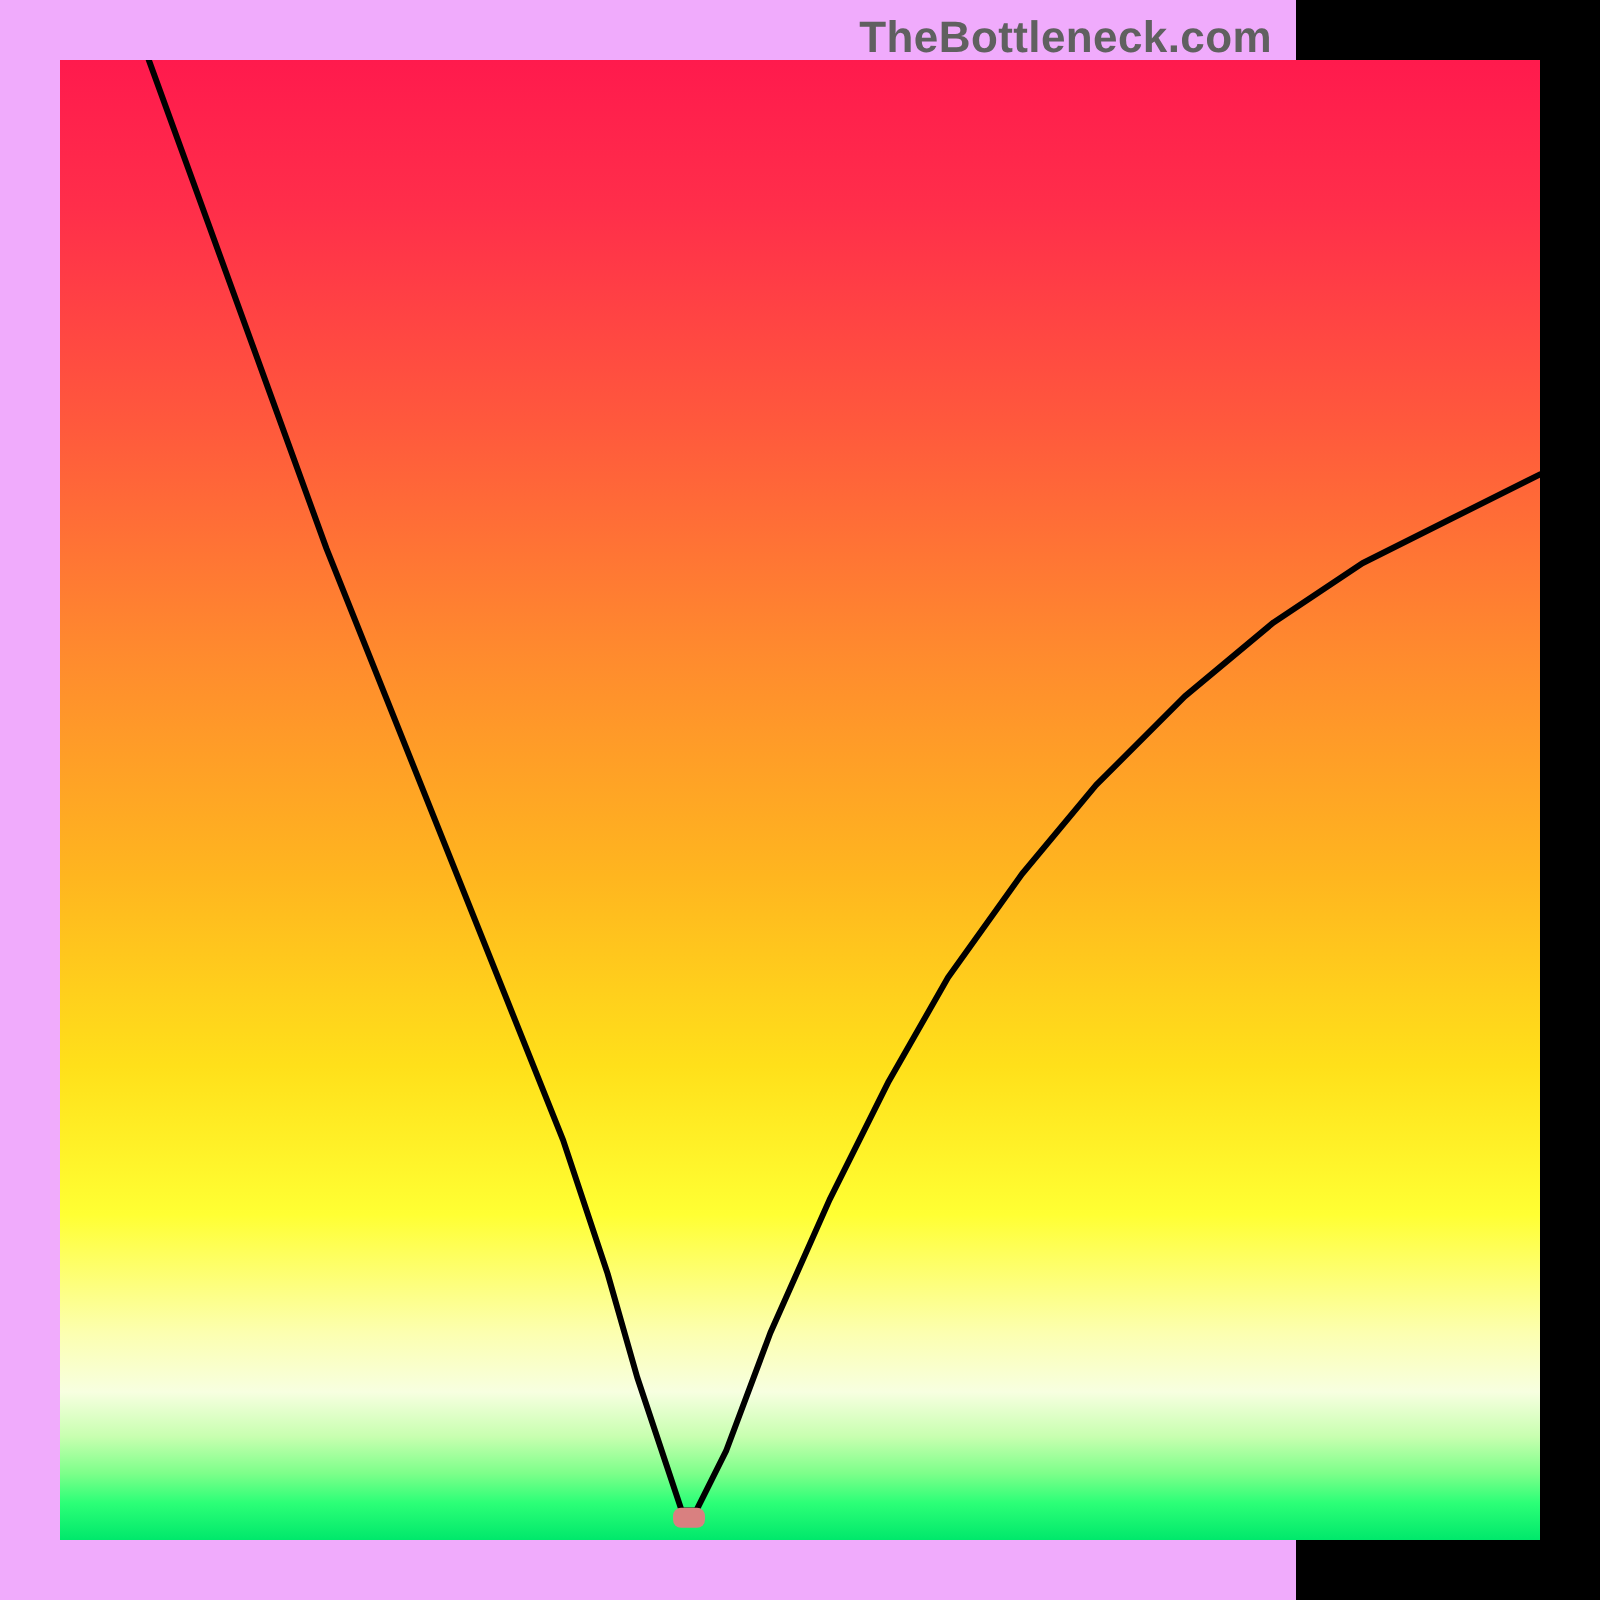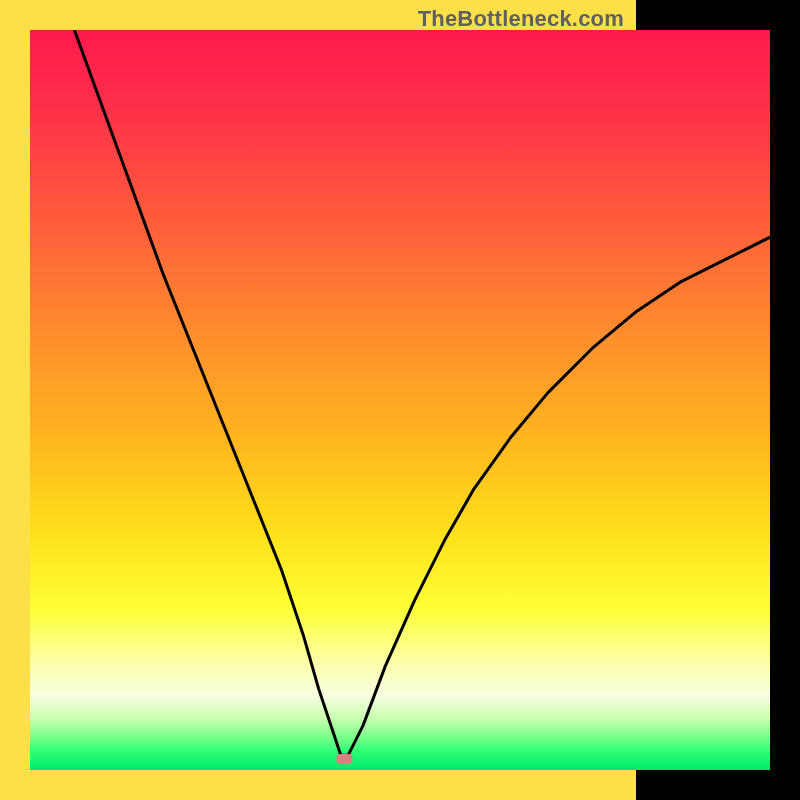--- a/index.html
+++ b/index.html
@@ -10,21 +10,22 @@
     background: #000;
     position: relative;
     font-family: Arial, sans-serif;
   }
   .frame {
     position: absolute;
     top: 0;
     left: 0;
     width: 636px;
     height: 800px;
-    background: #fde047;
+    background: #f0abfc;
+    padding-left: 12px;
   }
   .plot-area {
     position: absolute;
     top: 30px;
     left: 30px;
     width: 740px;
     height: 740px;
     overflow: hidden;
   }
   .gradient {

